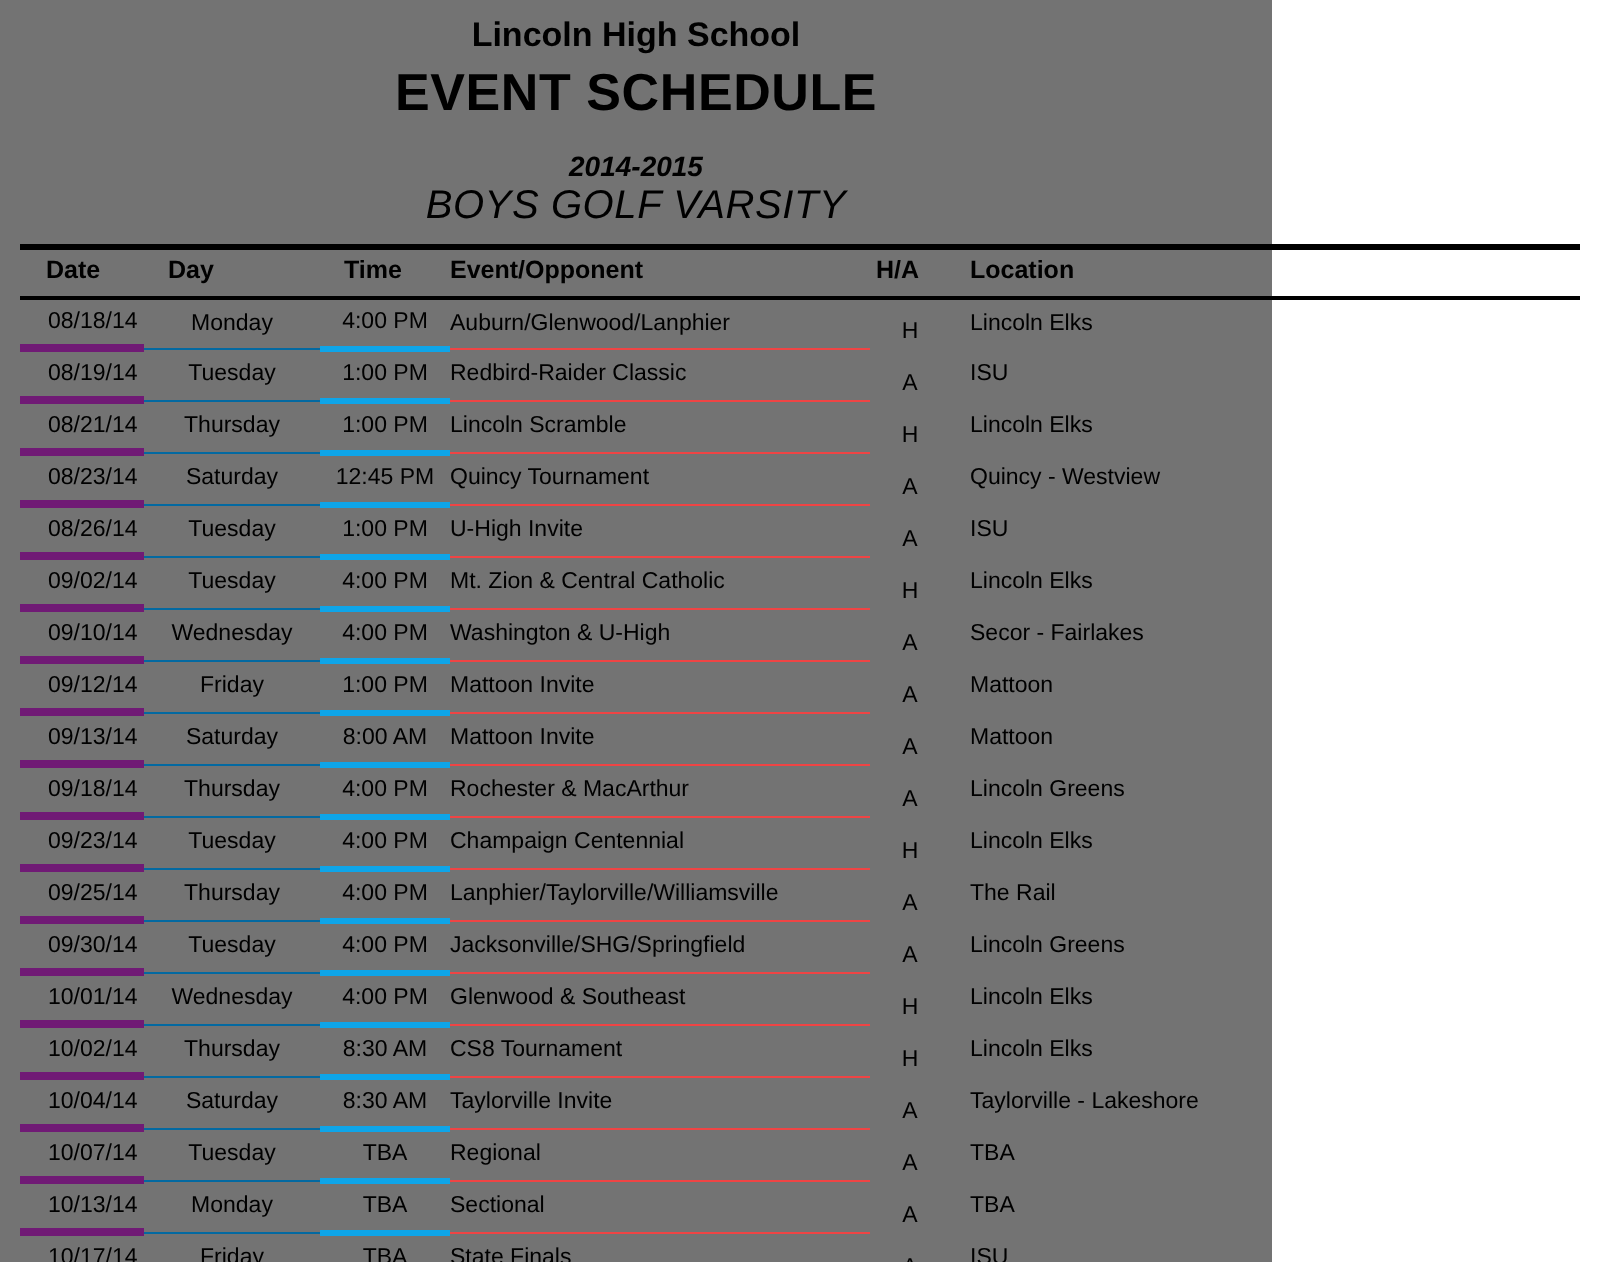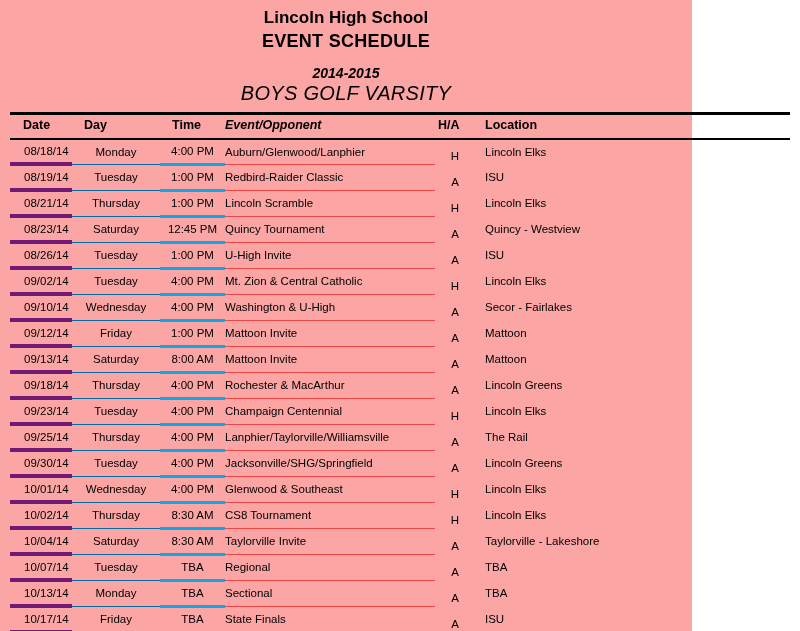--- a/index.html
+++ b/index.html
@@ -8,28 +8,28 @@
     background: #ffffff;
     width: 800px;
     height: 631px;
     overflow: hidden;
     font-family: "Liberation Sans", sans-serif;
     color: #000;
     -webkit-font-smoothing: antialiased;
   }
   .page {
     box-sizing: border-box;
-    width: 692px;
+    width: 636px;
     height: 631px;
     padding: 8px 10px 0 10px;
-    background: #fca5a5;
+    background: #737373;
   }
   .hdr { text-align: center; }
   .school   { font-size: 17px; font-weight: 700; margin-top: 0; }
-  .doctitle { font-size: 18px; font-weight: 700; margin-top: 3px; letter-spacing: 0.3px; }
+  .doctitle { font-size: 26px; font-weight: 700; margin-top: 3px; letter-spacing: 0.3px; }
   .season   { font-size: 14px; font-weight: 700; font-style: italic; margin-top: 13px; }
   .team     { font-size: 20px; font-style: italic; margin-top: 1px; letter-spacing: 0.3px; }
 
   table.sched {
     width: 780px;
     margin: 7px auto 0 auto;
     border-collapse: collapse;
     table-layout: fixed;
     border-top: 3px solid #000;
   }
@@ -44,21 +44,21 @@
     font-size: 12.5px;
     font-weight: 700;
     text-align: left;
     padding: 3px 0 6px 0;
     border-bottom: 2px solid #000;
     white-space: nowrap;
   }
   thead th.c-date  { padding-left: 13px; }
   thead th.c-day   { padding-left: 12px; }
   thead th.c-time  { padding-left: 12px; }
-  thead th.c-event { padding-left: 0; font-style: italic; }
+  thead th.c-event { padding-left: 0; }
   thead th.c-ha    { padding-left: 3px; }
   thead th.c-loc   { padding-left: 10px; }
 
   tbody td {
     font-size: 11.5px;
     height: 22px;
     vertical-align: middle;
     white-space: nowrap;
     padding: 0;
   }

